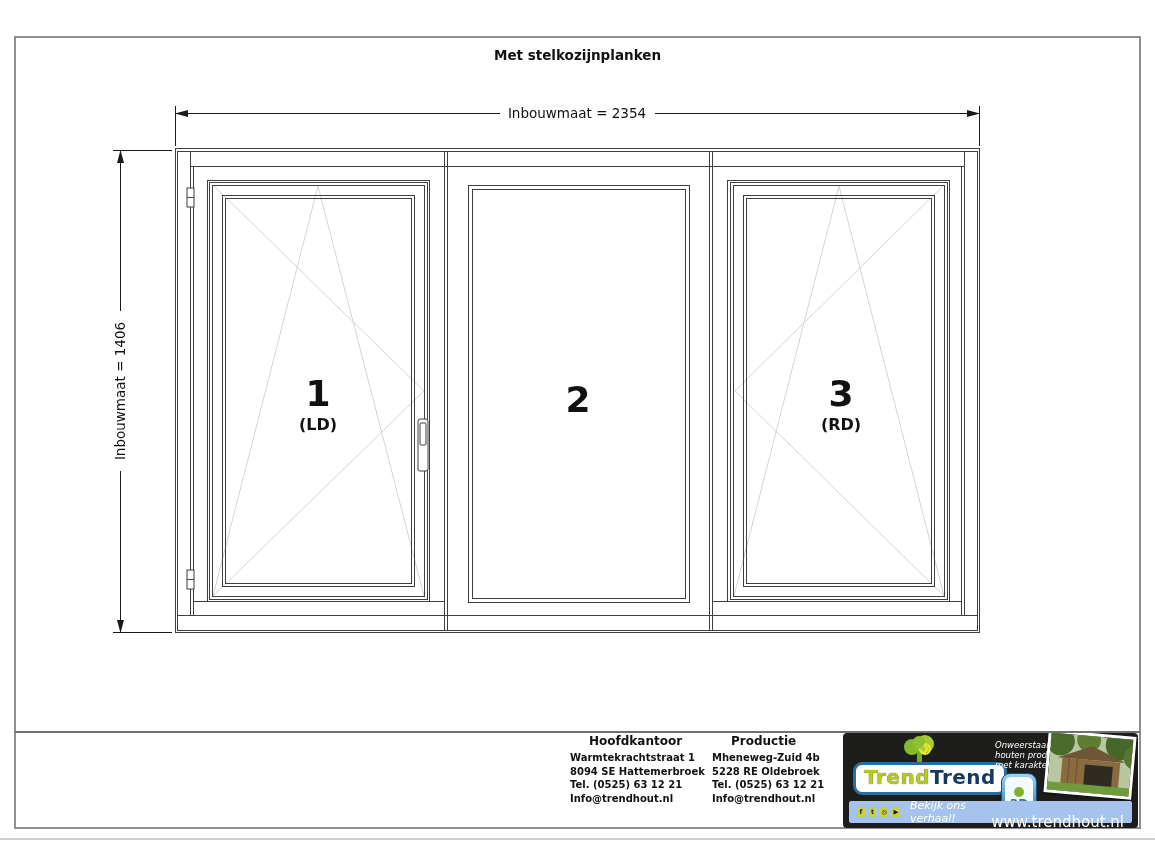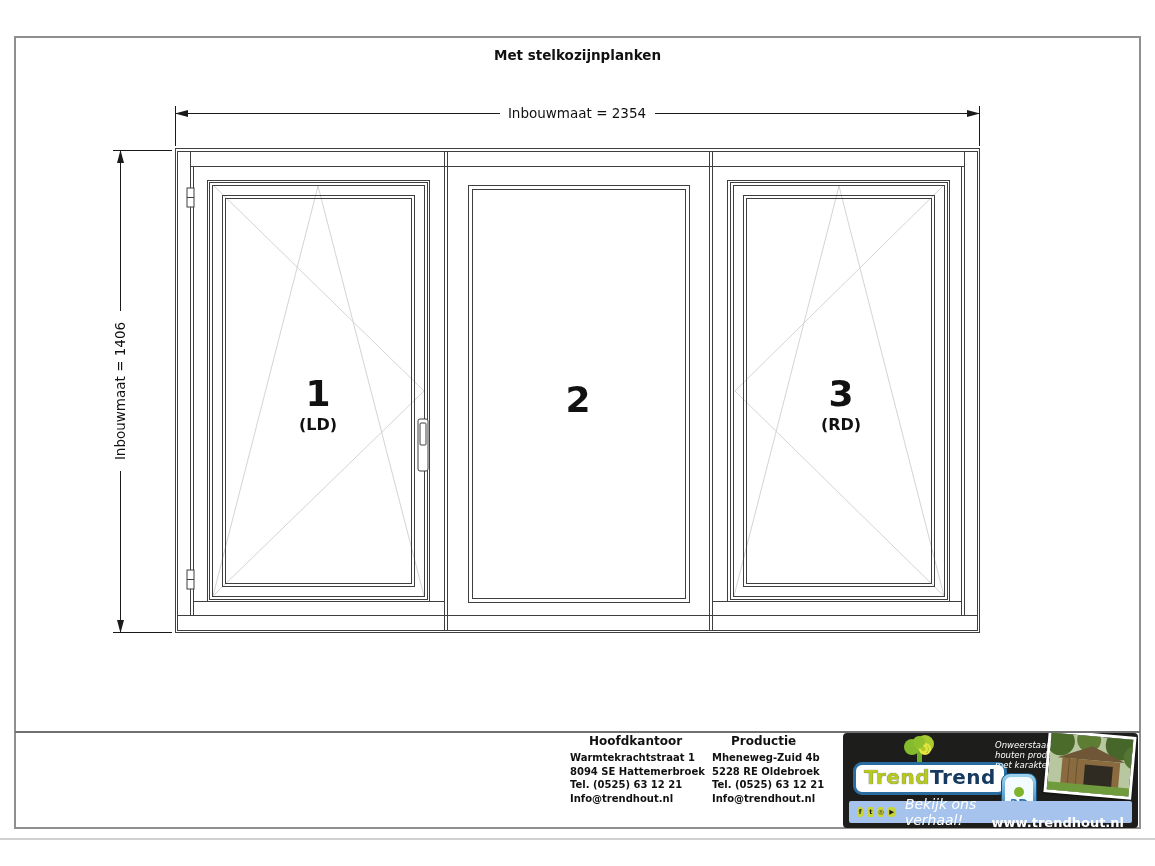--- a/index.html
+++ b/index.html
@@ -44,22 +44,22 @@
   .badge-3d-text { font-weight:bold; font-size:12px; color:#2b72ae; line-height:13px; }
   .brand-photo { position:absolute; left:203px; top:0px; width:88px; height:63px;
                  transform:rotate(5deg); border:3px solid #fff;
                  box-shadow:0 1px 3px rgba(0,0,0,.6); overflow:hidden; }
   .blue-strip { position:absolute; left:6px; top:68px; width:283px; height:22px;
                 background:#a5c3ec; border-radius:2px; display:flex; align-items:center;
                 padding:0 8px; }
   .social-icon { width:10px; height:10px; background:#c9d438; border-radius:2px;
                  margin-right:4px; color:#1d1d1b; font-size:6.5px; font-weight:bold;
                  display:flex; align-items:center; justify-content:center; }
-  .strip-caption { color:#fff; font-style:italic; font-size:14px; margin-left:6px; }
-  .strip-site { margin-left:auto; color:#fff; font-weight:bold; font-size:13px;margin-top:20px; }
+  .strip-caption { color:#fff; font-style:italic; font-size:11px; margin-left:6px; }
+  .strip-site { margin-left:auto; color:#fff; font-weight:normal; font-size:15px;margin-top:20px; }
   .bottom-rule { position:absolute; left:0; top:838px; width:1155px; height:0;
                  border-top:2px solid #d0d0d0; }
 </style>
 </head>
 <body>
 
 <div class="page">
 
   <div class="page-border"></div>
 

